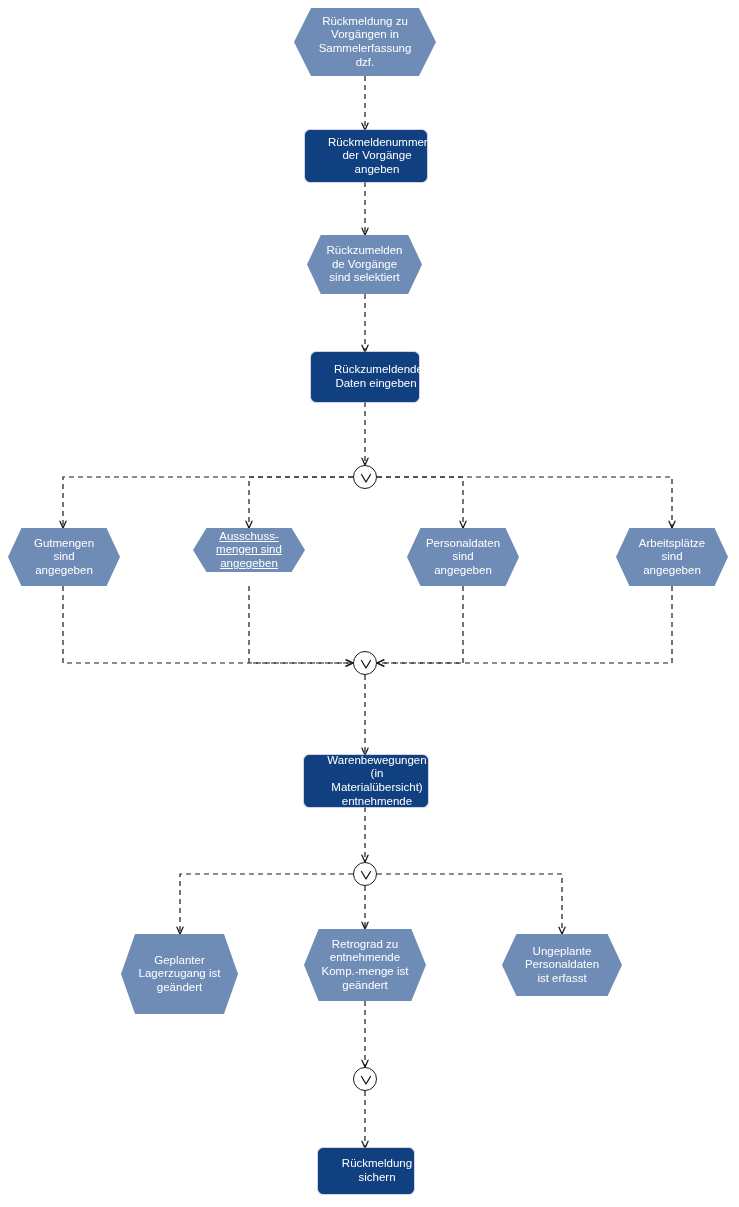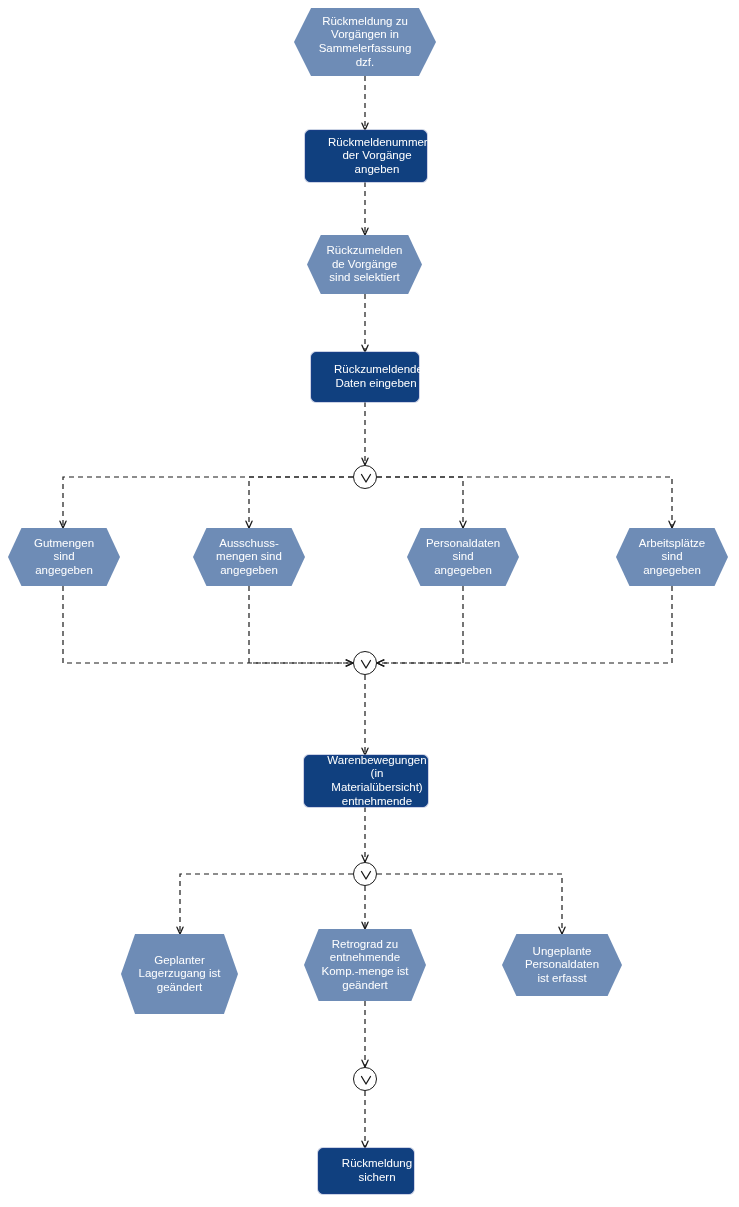--- a/index.html
+++ b/index.html
@@ -171,21 +171,21 @@
       </div>
       <div class="node fn" style="left: 311px; top: 352px; width: 108px; height: 50px;">
         <span class="lbl">Rückzumeldende
 Daten eingeben</span>
       </div>
       <div class="node ev" style="left: 8px; top: 528px; width: 112px; height: 58px;">
         <span class="lbl">Gutmengen
 sind
 angegeben</span>
       </div>
-      <div class="node ev" style="left: 193px; top: 528px; width: 112px; height: 58px;">
+      <div class="node ev" style="left: 193px; top: 528px; width: 112px; height: 44px; text-decoration: underline;">
         <span class="lbl">Ausschuss-
 mengen sind
 angegeben</span>
       </div>
       <div class="node ev" style="left: 407px; top: 528px; width: 112px; height: 58px; text-align: center;">
         <span class="lbl">Personaldaten
 sind
 angegeben</span>
       </div>
       <div class="node ev" style="left: 616px; top: 528px; width: 112px; height: 58px;">

